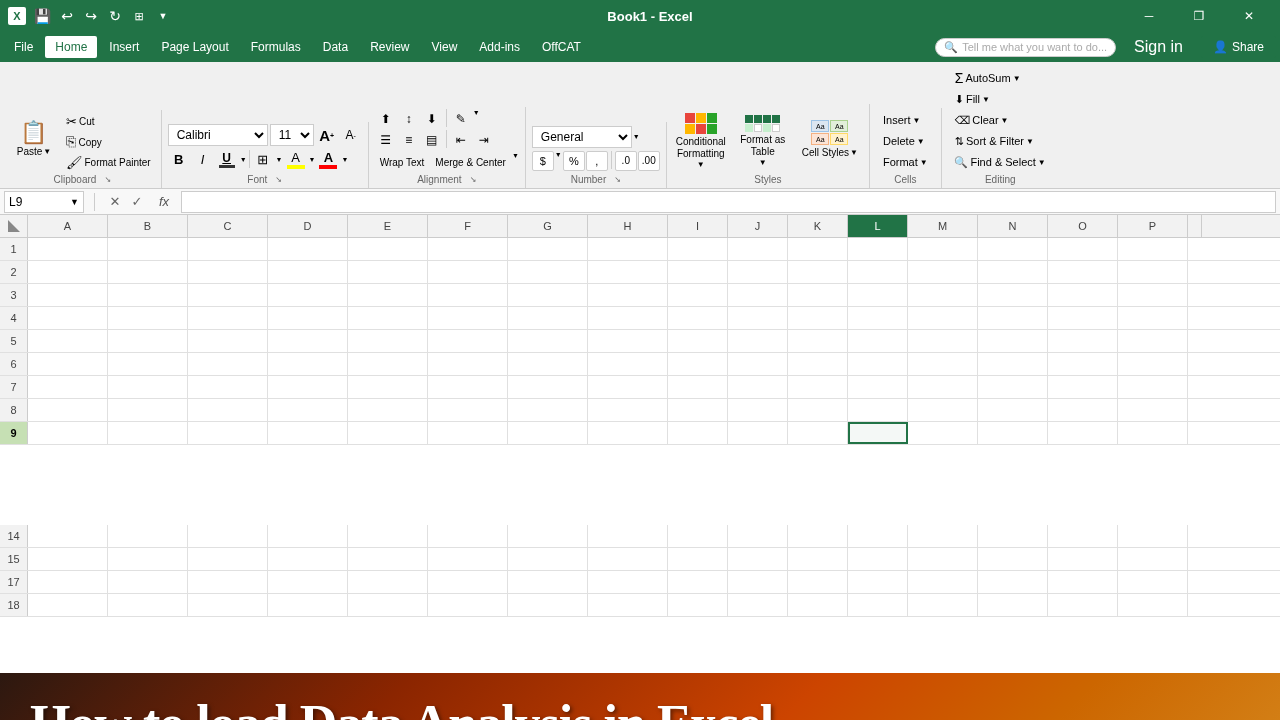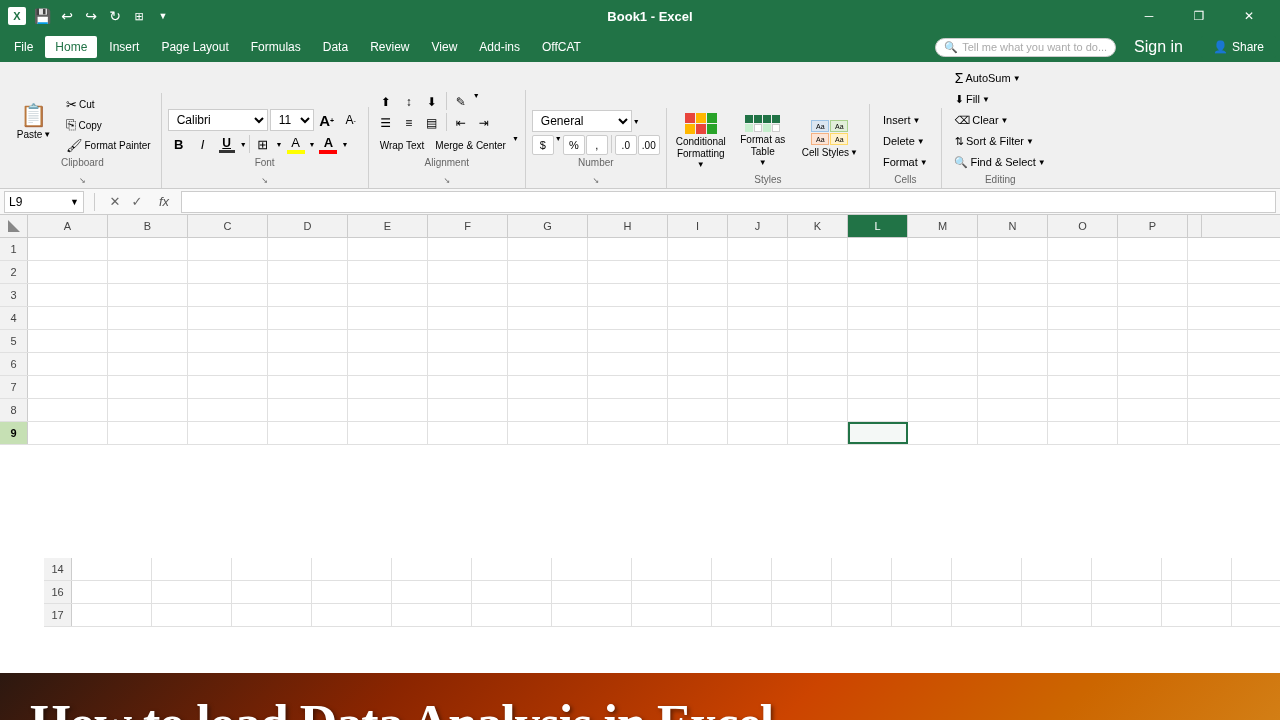--- a/index.html
+++ b/index.html
@@ -73,21 +73,20 @@
     .ribbon-group-label {
       font-size: 10px;
       color: #666;
       text-align: center;
       padding: 2px 0 3px 0;
       width: 100%;
       display: flex;
       align-items: center;
       justify-content: center;
       gap: 8px;
-      flex-direction: column;
     }
     .ribbon-group-label .expand-arrow { font-size: 8px; cursor: pointer; }
 
     
     .paste-large {
       display: flex;
       flex-direction: column;
       align-items: center;
       justify-content: center;
       width: 48px;
@@ -862,42 +861,42 @@
       <div class="grid-cell cw-m"></div>
         <div class="grid-cell cw-n"></div>
         <div class="grid-cell cw-o"></div>
         <div class="grid-cell cw-p"></div>
     </div>
 
     <div class="overlay-banner">
       <span class="overlay-text">How to load Data Analysis in Excel</span>
     </div>
 
-    <div style="margin-top:113px;padding-left:44px;">
+    <div style="margin-top:80px;">
       <div class="grid-row">
         <div class="row-num">14</div>
         <div class="grid-cell cw-a"></div>
           <div class="grid-cell cw-b"></div>
           <div class="grid-cell cw-c"></div>
           <div class="grid-cell cw-d"></div>
           <div class="grid-cell cw-e"></div>
           <div class="grid-cell cw-f"></div>
           <div class="grid-cell cw-g"></div>
           <div class="grid-cell cw-h"></div>
           <div class="grid-cell cw-i"></div>
           <div class="grid-cell cw-j"></div>
           <div class="grid-cell cw-k"></div>
           <div class="grid-cell cw-l"></div>
           <div class="grid-cell cw-m"></div>
           <div class="grid-cell cw-n"></div>
           <div class="grid-cell cw-o"></div>
           <div class="grid-cell cw-p"></div>
       </div>
       <div class="grid-row">
-        <div class="row-num">16</div>
+        <div class="row-num">15</div>
         <div class="grid-cell cw-a"></div>
           <div class="grid-cell cw-b"></div>
           <div class="grid-cell cw-c"></div>
           <div class="grid-cell cw-d"></div>
           <div class="grid-cell cw-e"></div>
           <div class="grid-cell cw-f"></div>
           <div class="grid-cell cw-g"></div>
           <div class="grid-cell cw-h"></div>
           <div class="grid-cell cw-i"></div>
           <div class="grid-cell cw-j"></div>
@@ -920,16 +919,35 @@
           <div class="grid-cell cw-h"></div>
           <div class="grid-cell cw-i"></div>
           <div class="grid-cell cw-j"></div>
           <div class="grid-cell cw-k"></div>
           <div class="grid-cell cw-l"></div>
           <div class="grid-cell cw-m"></div>
           <div class="grid-cell cw-n"></div>
           <div class="grid-cell cw-o"></div>
           <div class="grid-cell cw-p"></div>
       </div>
+      <div class="grid-row">
+        <div class="row-num">18</div>
+        <div class="grid-cell cw-a"></div>
+          <div class="grid-cell cw-b"></div>
+          <div class="grid-cell cw-c"></div>
+          <div class="grid-cell cw-d"></div>
+          <div class="grid-cell cw-e"></div>
+          <div class="grid-cell cw-f"></div>
+          <div class="grid-cell cw-g"></div>
+          <div class="grid-cell cw-h"></div>
+          <div class="grid-cell cw-i"></div>
+          <div class="grid-cell cw-j"></div>
+          <div class="grid-cell cw-k"></div>
+          <div class="grid-cell cw-l"></div>
+          <div class="grid-cell cw-m"></div>
+          <div class="grid-cell cw-n"></div>
+          <div class="grid-cell cw-o"></div>
+          <div class="grid-cell cw-p"></div>
+      </div>
     </div>
   </div>
 
 </div>
 
 </body></html>

